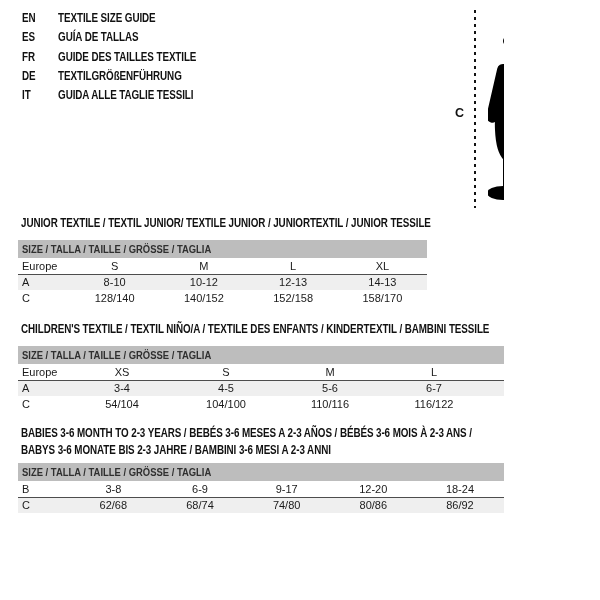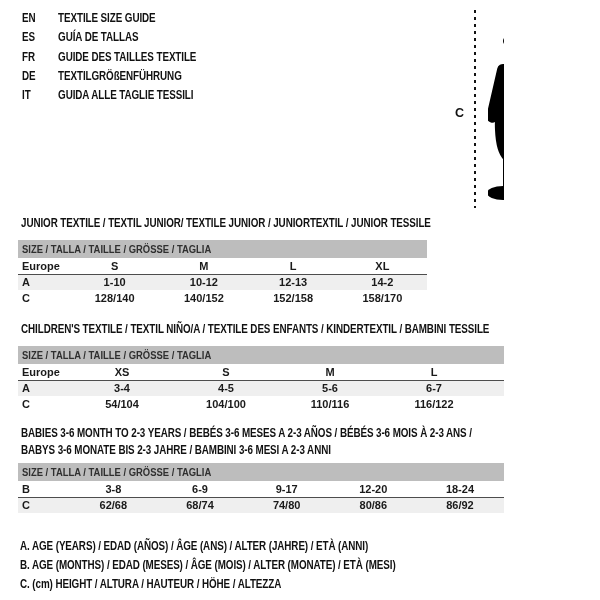--- a/index.html
+++ b/index.html
@@ -75,21 +75,21 @@
   .size-table th .cond {
     display: inline-block;
     transform: scaleX(0.82);
     transform-origin: 0 50%;
     white-space: nowrap;
   }
   .size-table td {
     height: 16px;
     text-align: center;
     padding: 0;
-    font-weight: 700;
+    font-weight: 400;
   }
   .size-table td.lbl { text-align: left; padding-left: 4px; }
   .size-table tr.rule td { border-bottom: 1px solid #4d4d4d; }
   .size-table tr.alt td { background: var(--alt-row, #efefef); }
 
   
   .legend { position: absolute; left: 20px; top: 537px; }
   .legend-line {
     line-height: 19px;
     font-size: 12px;
@@ -167,24 +167,24 @@
     <tbody>
       <tr class="rule">
         <td class="lbl">Europe</td>
         <td>S</td>
         <td>M</td>
         <td>L</td>
         <td>XL</td>
       </tr>
       <tr class="alt">
         <td class="lbl">A</td>
-        <td>1-10</td>
+        <td>8-10</td>
         <td>10-12</td>
         <td>12-13</td>
-        <td>14-2</td>
+        <td>14-13</td>
       </tr>
       <tr>
         <td class="lbl">C</td>
         <td>128/140</td>
         <td>140/152</td>
         <td>152/158</td>
         <td>158/170</td>
       </tr>
     </tbody>
   </table>
@@ -268,19 +268,14 @@
         <td>62/68</td>
         <td>68/74</td>
         <td>74/80</td>
         <td>80/86</td>
         <td>86/92</td>
         <td>92/98</td>
       </tr>
     </tbody>
   </table>
 
-  <div class="legend">
-    <div class="legend-line">A. AGE (YEARS) / EDAD (AÑOS) / ÂGE (ANS) / ALTER (JAHRE) / ETÀ (ANNI)</div>
-    <div class="legend-line">B. AGE (MONTHS) / EDAD (MESES) / ÂGE (MOIS) / ALTER (MONATE) / ETÀ (MESI)</div>
-    <div class="legend-line">C. (cm) HEIGHT / ALTURA / HAUTEUR / HÖHE / ALTEZZA</div>
-  </div>
 
 </div>
 
 </body></html>

